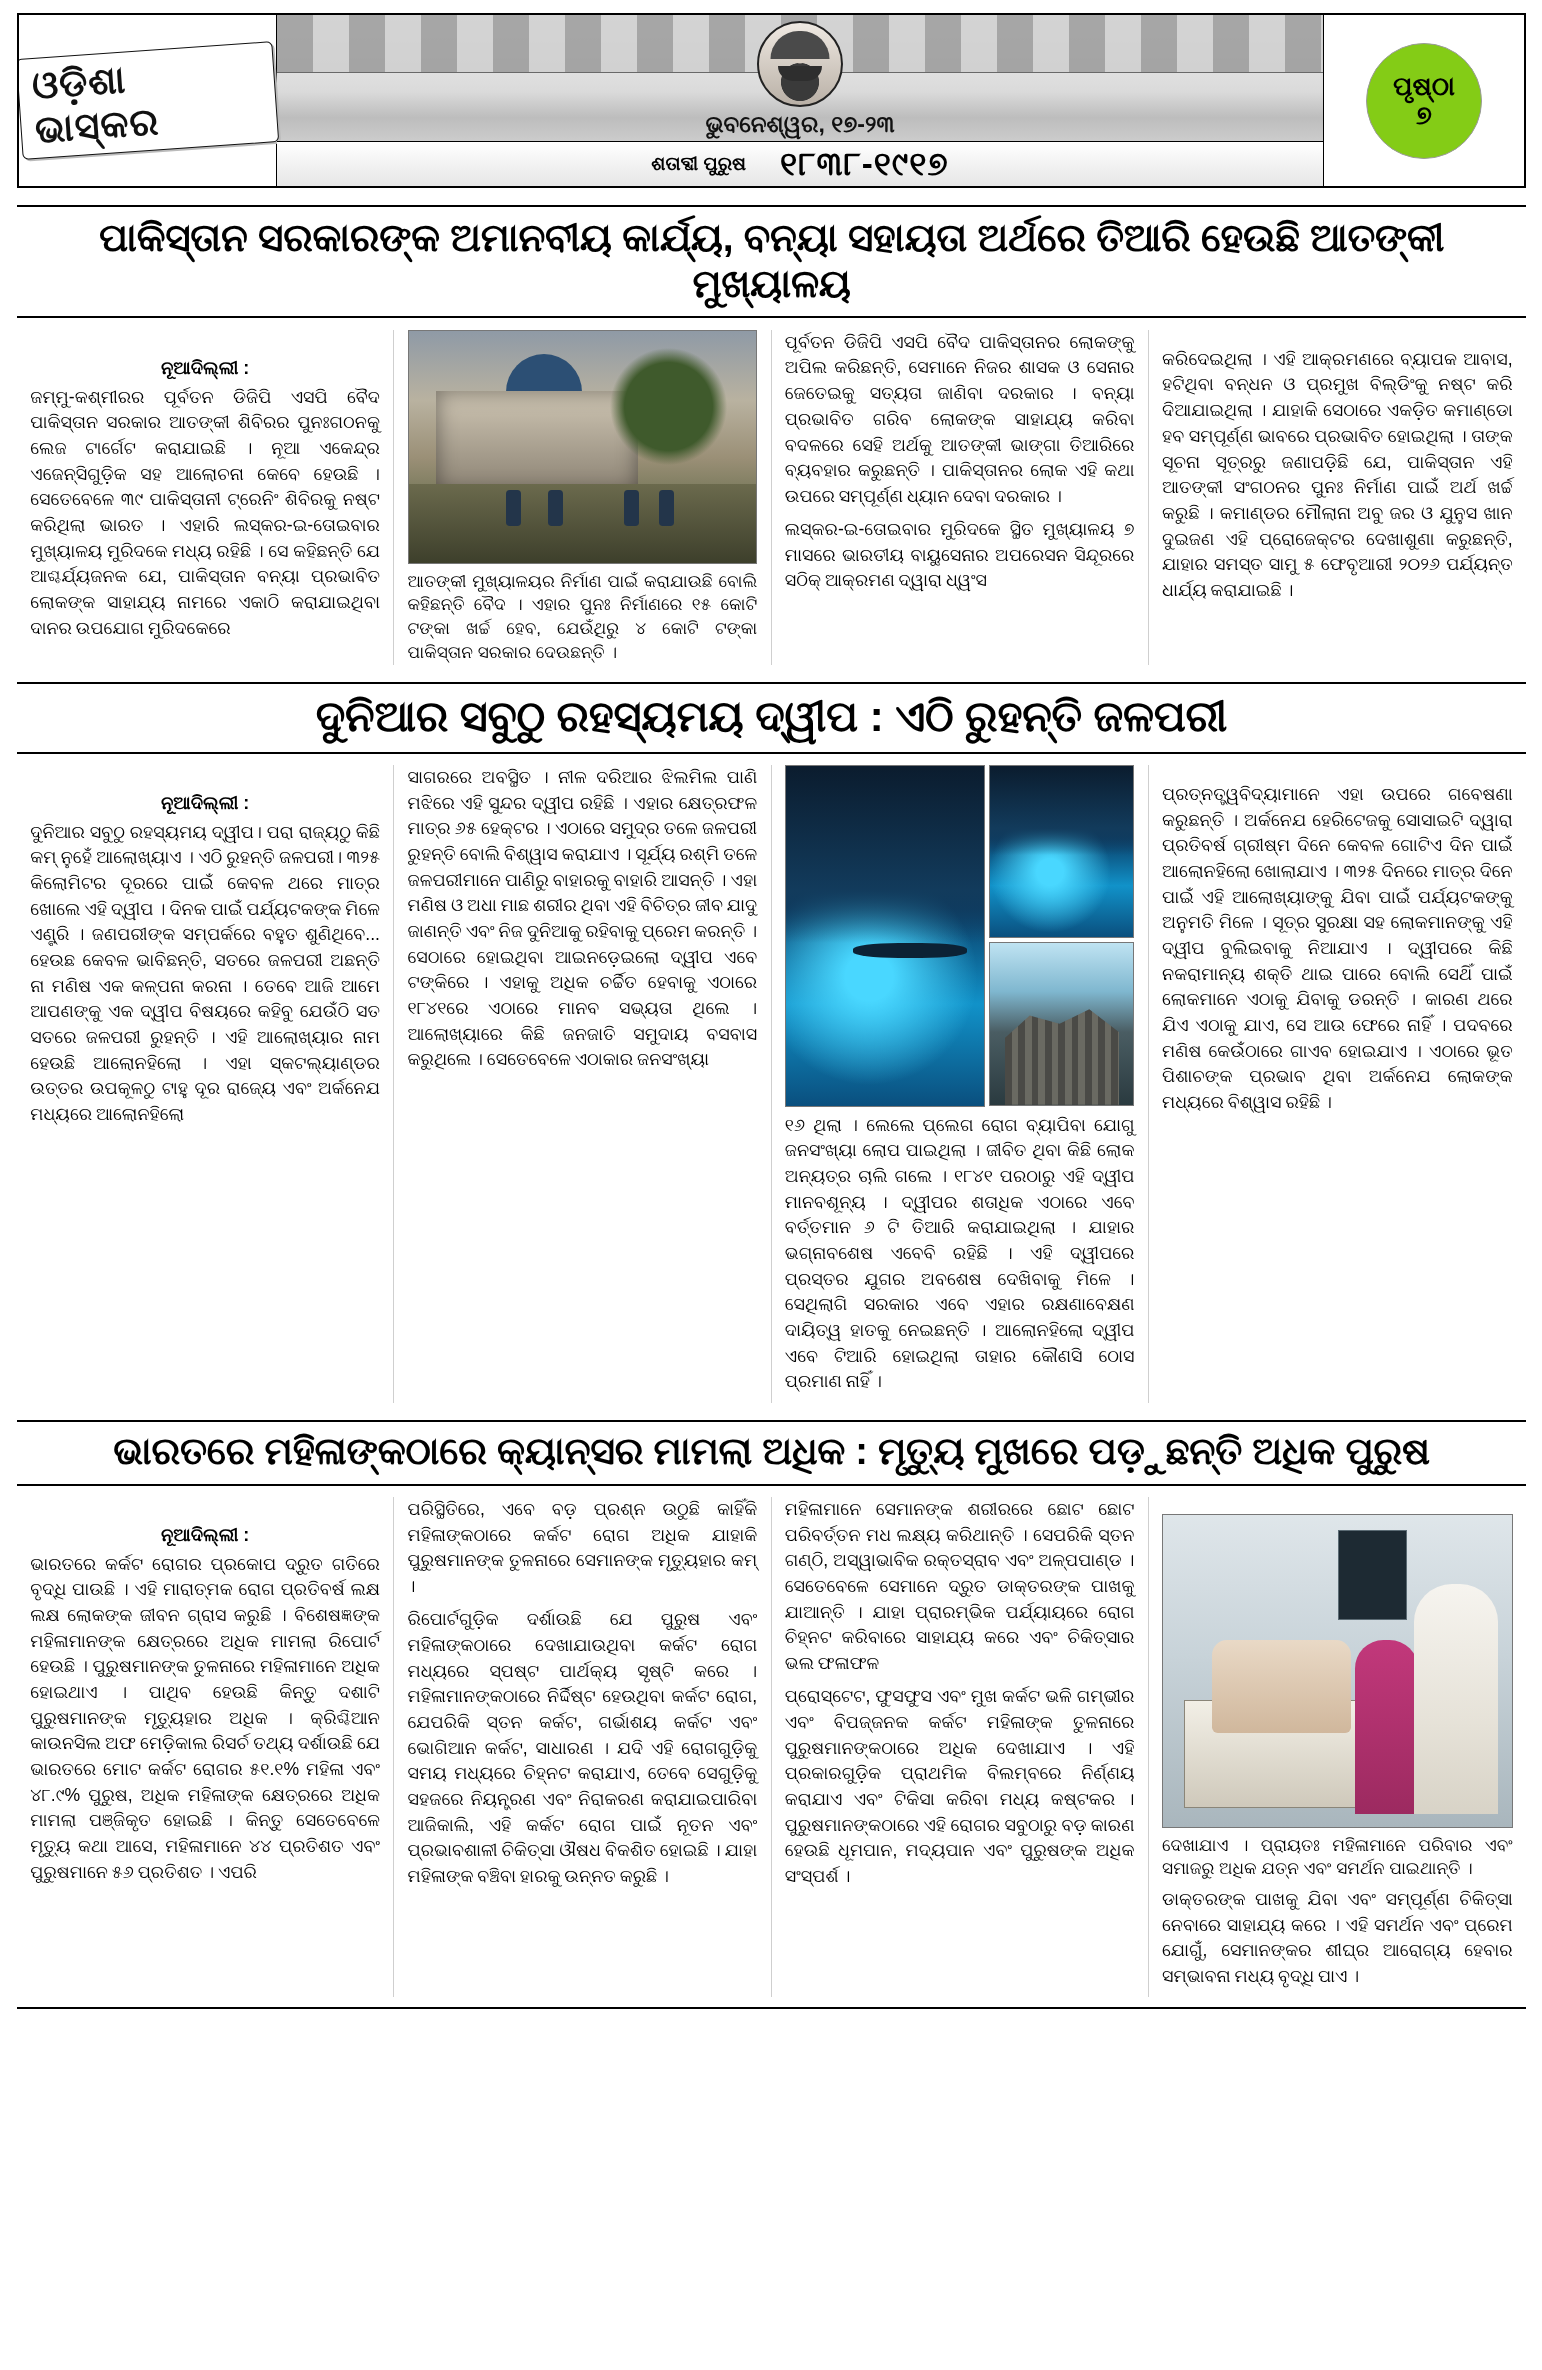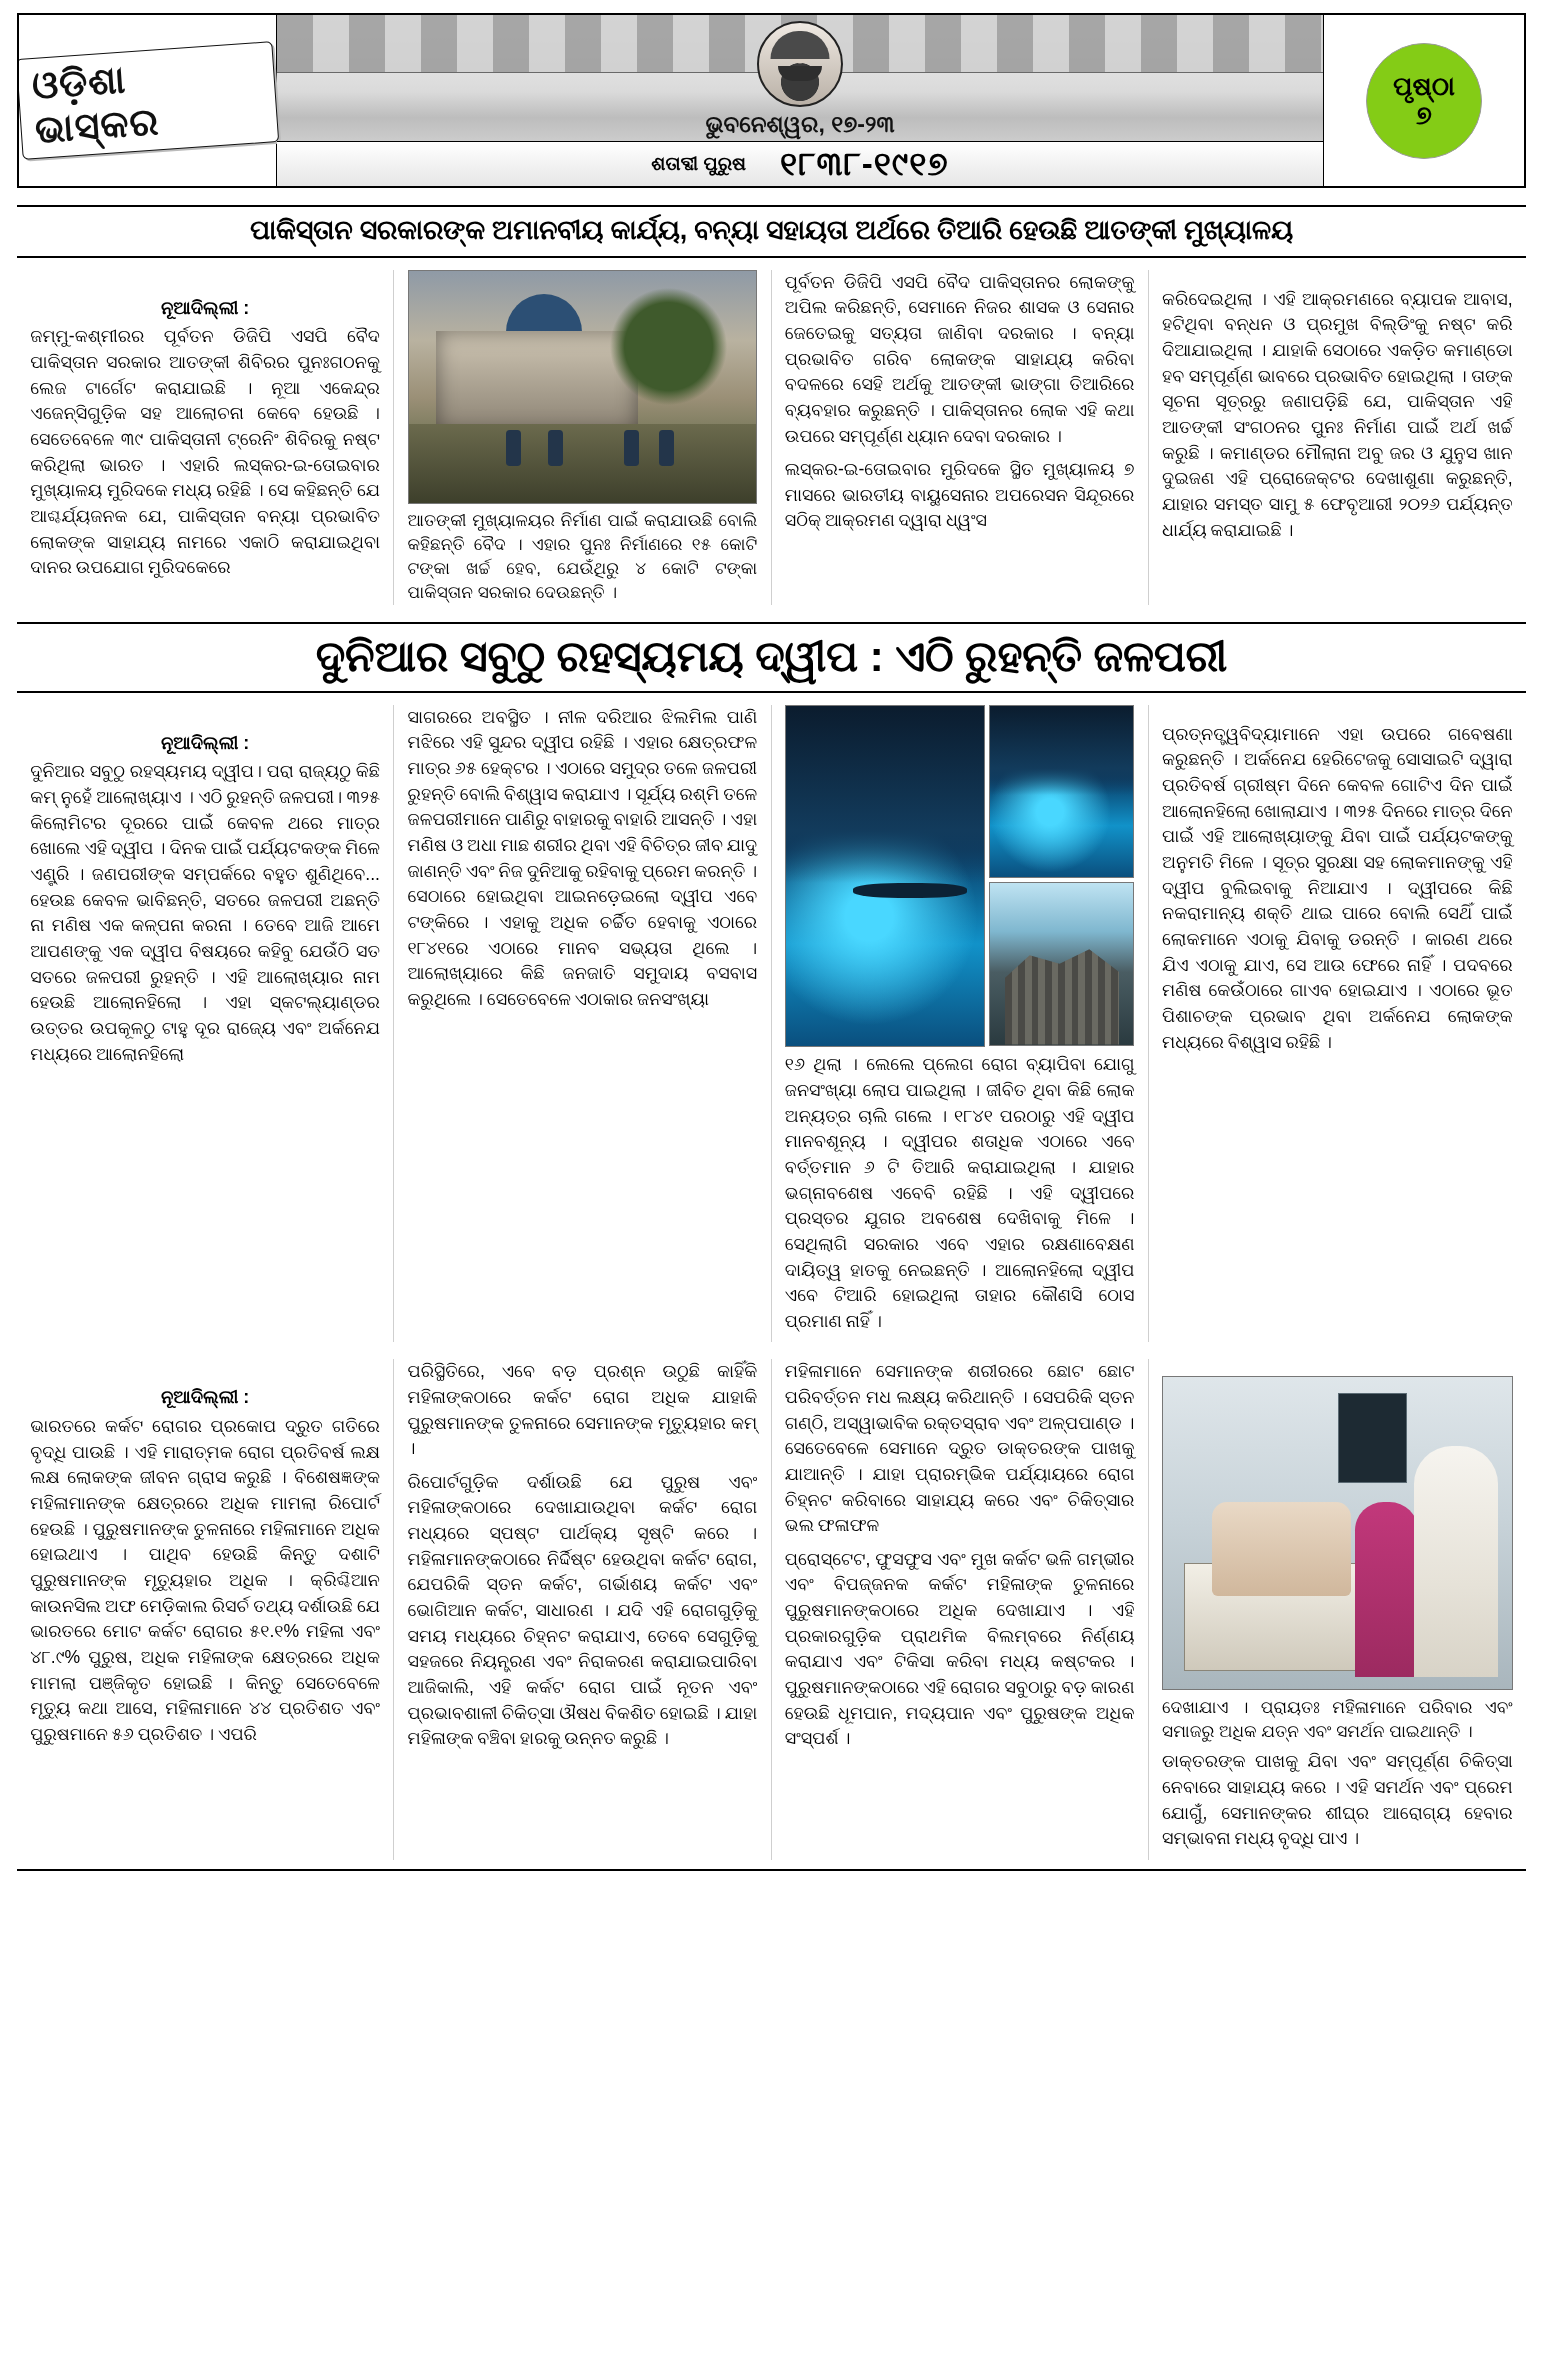--- a/index.html
+++ b/index.html
@@ -158,21 +158,21 @@
 
   
   .article { margin-top: 17px; }
   .headline-bar {
     border-top: 2.9px solid #000;
     border-bottom: 2.9px solid #000;
     padding: 7.6px 3.8px 9.5px 3.8px;
     text-align: center;
   }
   .headline {
-    font-size: 27px;
+    font-size: 39px;
     font-weight: bold;
     line-height: 1.18;
     letter-spacing: -0.3px;
   }
   .headline.h2 { font-size: 43px; }
   .headline.h3 { font-size: 38px; }
 
   .cols {
     display: flex;
     gap: 0;
@@ -397,20 +397,23 @@
         <div class="spacer6"></div>
         <p class="body">୧୬ ଥିଲା । ଲେଲେ ପ୍ଲେଗ ରୋଗ ବ୍ୟାପିବା ଯୋଗୁ ଜନସଂଖ୍ୟା ଲୋପ ପାଇଥିଲା । ଜୀବିତ ଥିବା କିଛି ଲୋକ ଅନ୍ୟତ୍ର ଚାଲି ଗଲେ । ୧୮୪୧ ପରଠାରୁ ଏହି ଦ୍ୱୀପ ମାନବଶୂନ୍ୟ । ଦ୍ୱୀପର ଶତାଧିକ ଏଠାରେ ଏବେ ବର୍ତ୍ତମାନ ୬ ଟି ତିଆରି କରାଯାଇଥିଲା । ଯାହାର ଭଗ୍ନାବଶେଷ ଏବେବି ରହିଛି । ଏହି ଦ୍ୱୀପରେ ପ୍ରସ୍ତର ଯୁଗର ଅବଶେଷ ଦେଖିବାକୁ ମିଳେ । ସେଥିଲାଗି ସରକାର ଏବେ ଏହାର ରକ୍ଷଣାବେକ୍ଷଣ ଦାୟିତ୍ୱ ହାତକୁ ନେଇଛନ୍ତି । ଆଲୋନହିଲୋ ଦ୍ୱୀପ ଏବେ ଟିଆରି ହୋଇଥିଲା ତାହାର କୌଣସି ଠୋସ ପ୍ରମାଣ ନାହିଁ ।</p>
       </div>
       <div class="col">
         <p class="body">ପ୍ରତ୍ନତ୍ତ୍ୱବିଦ୍ୟାମାନେ ଏହା ଉପରେ ଗବେଷଣା କରୁଛନ୍ତି । ଅର୍କନେଯ ହେରିଟେଜକୁ ସୋସାଇଟି ଦ୍ୱାରା ପ୍ରତିବର୍ଷ ଗ୍ରୀଷ୍ମ ଦିନେ କେବଳ ଗୋଟିଏ ଦିନ ପାଇଁ ଆଲୋନହିଲୋ ଖୋଲାଯାଏ । ୩୨୫ ଦିନରେ ମାତ୍ର ଦିନେ ପାଇଁ ଏହି ଆଲୋଖ୍ୟାଙ୍କୁ ଯିବା ପାଇଁ ପର୍ଯ୍ୟଟକଙ୍କୁ ଅନୁମତି ମିଳେ । ସୂତ୍ର ସୁରକ୍ଷା ସହ ଲୋକମାନଙ୍କୁ ଏହି ଦ୍ୱୀପ ବୁଲିଇବାକୁ ନିଆଯାଏ । ଦ୍ୱୀପରେ କିଛି ନକରାମାନ୍ୟ ଶକ୍ତି ଥାଇ ପାରେ ବୋଲି ସେଥିଁ ପାଇଁ ଲୋକମାନେ ଏଠାକୁ ଯିବାକୁ ଡରନ୍ତି । କାରଣ ଥରେ ଯିଏ ଏଠାକୁ ଯାଏ, ସେ ଆଉ ଫେରେ ନାହିଁ । ପଦବରେ ମଣିଷ କେଉଁଠାରେ ଗାଏବ ହୋଇଯାଏ । ଏଠାରେ ଭୂତ ପିଶାଚଙ୍କ ପ୍ରଭାବ ଥିବା ଅର୍କନେଯ ଲୋକଙ୍କ ମଧ୍ୟରେ ବିଶ୍ୱାସ ରହିଛି ।</p>
       </div>
     </div>
   </div>
 
   <div class="article">
+    <div class="headline-bar">
+      <div class="headline h3">ଭାରତରେ ମହିଳାଙ୍କଠାରେ କ୍ୟାନ୍ସର ମାମଲା ଅଧିକ : ମୃତ୍ୟୁ ମୁଖରେ ପଡ଼ୁଛନ୍ତି ଅଧିକ ପୁରୁଷ</div>
+    </div>
     <div class="cols">
       <div class="col">
         <div class="dateline">ନୂଆଦିଲ୍ଲୀ :</div>
         <p class="body">ଭାରତରେ କର୍କଟ ରୋଗର ପ୍ରକୋପ ଦ୍ରୁତ ଗତିରେ ବୃଦ୍ଧି ପାଉଛି । ଏହି ମାରାତ୍ମକ ରୋଗ ପ୍ରତିବର୍ଷ ଲକ୍ଷ ଲକ୍ଷ ଲୋକଙ୍କ ଜୀବନ ଗ୍ରାସ କରୁଛି । ବିଶେଷଜ୍ଞଙ୍କ ମହିଳାମାନଙ୍କ କ୍ଷେତ୍ରରେ ଅଧିକ ମାମଲା ରିପୋର୍ଟ ହେଉଛି । ପୁରୁଷମାନଙ୍କ ତୁଳନାରେ ମହିଳାମାନେ ଅଧିକ ହୋଇଥାଏ । ପାଥିବ ହେଉଛି କିନ୍ତୁ ଦଶାଟି ପୁରୁଷମାନଙ୍କ ମୃତ୍ୟୁହାର ଅଧିକ । କ୍ରିଶ୍ଚିଆନ କାଉନସିଲ ଅଫ ମେଡ଼ିକାଲ ରିସର୍ଚ ତଥ୍ୟ ଦର୍ଶାଉଛି ଯେ ଭାରତରେ ମୋଟ କର୍କଟ ରୋଗର ୫୧.୧% ମହିଳା ଏବଂ ୪୮.୯% ପୁରୁଷ, ଅଧିକ ମହିଳାଙ୍କ କ୍ଷେତ୍ରରେ ଅଧିକ ମାମଲା ପଞ୍ଜିକୃତ ହୋଇଛି । କିନ୍ତୁ ସେତେବେଳେ ମୃତ୍ୟୁ କଥା ଆସେ, ମହିଳାମାନେ ୪୪ ପ୍ରତିଶତ ଏବଂ ପୁରୁଷମାନେ ୫୬ ପ୍ରତିଶତ । ଏପରି</p>
       </div>
       <div class="col">
         <p class="body">ପରିସ୍ଥିତିରେ, ଏବେ ବଡ଼ ପ୍ରଶ୍ନ ଉଠୁଛି କାହିଁକି ମହିଳାଙ୍କଠାରେ କର୍କଟ ରୋଗ ଅଧିକ ଯାହାକି ପୁରୁଷମାନଙ୍କ ତୁଳନାରେ ସେମାନଙ୍କ ମୃତ୍ୟୁହାର କମ୍ ।</p>
         <p class="body">ରିପୋର୍ଟଗୁଡ଼ିକ ଦର୍ଶାଉଛି ଯେ ପୁରୁଷ ଏବଂ ମହିଳାଙ୍କଠାରେ ଦେଖାଯାଉଥିବା କର୍କଟ ରୋଗ ମଧ୍ୟରେ ସ୍ପଷ୍ଟ ପାର୍ଥକ୍ୟ ସୃଷ୍ଟି କରେ । ମହିଳାମାନଙ୍କଠାରେ ନିର୍ଦ୍ଦିଷ୍ଟ ହେଉଥିବା କର୍କଟ ରୋଗ, ଯେପରିକି ସ୍ତନ କର୍କଟ, ଗର୍ଭାଶୟ କର୍କଟ ଏବଂ ଭୋଗିଆନ କର୍କଟ, ସାଧାରଣ । ଯଦି ଏହି ରୋଗଗୁଡ଼ିକୁ ସମୟ ମଧ୍ୟରେ ଚିହ୍ନଟ କରାଯାଏ, ତେବେ ସେଗୁଡ଼ିକୁ ସହଜରେ ନିୟନ୍ତ୍ରଣ ଏବଂ ନିରାକରଣ କରାଯାଇପାରିବା ଆଜିକାଲି, ଏହି କର୍କଟ ରୋଗ ପାଇଁ ନୂତନ ଏବଂ ପ୍ରଭାବଶାଳୀ ଚିକିତ୍ସା ଔଷଧ ବିକଶିତ ହୋଇଛି । ଯାହା ମହିଳାଙ୍କ ବଞ୍ଚିବା ହାରକୁ ଉନ୍ନତ କରୁଛି ।</p>
       </div>
       <div class="col">

